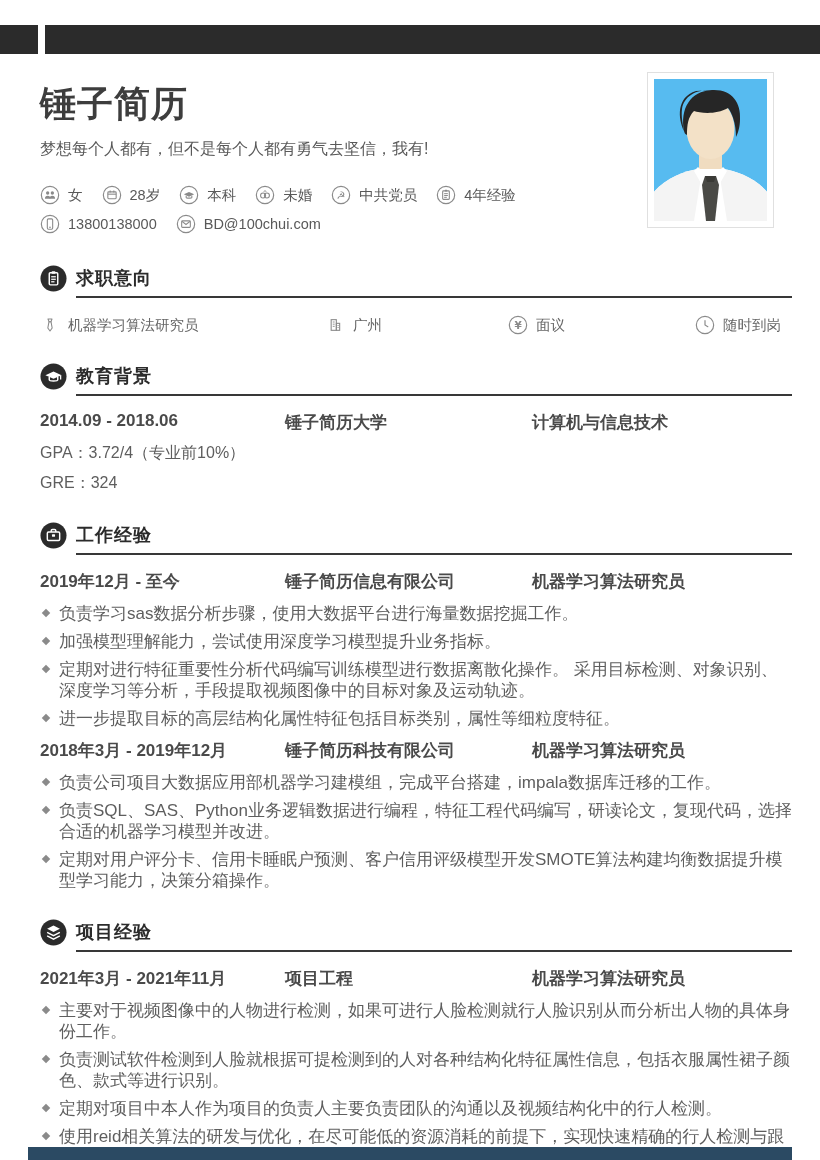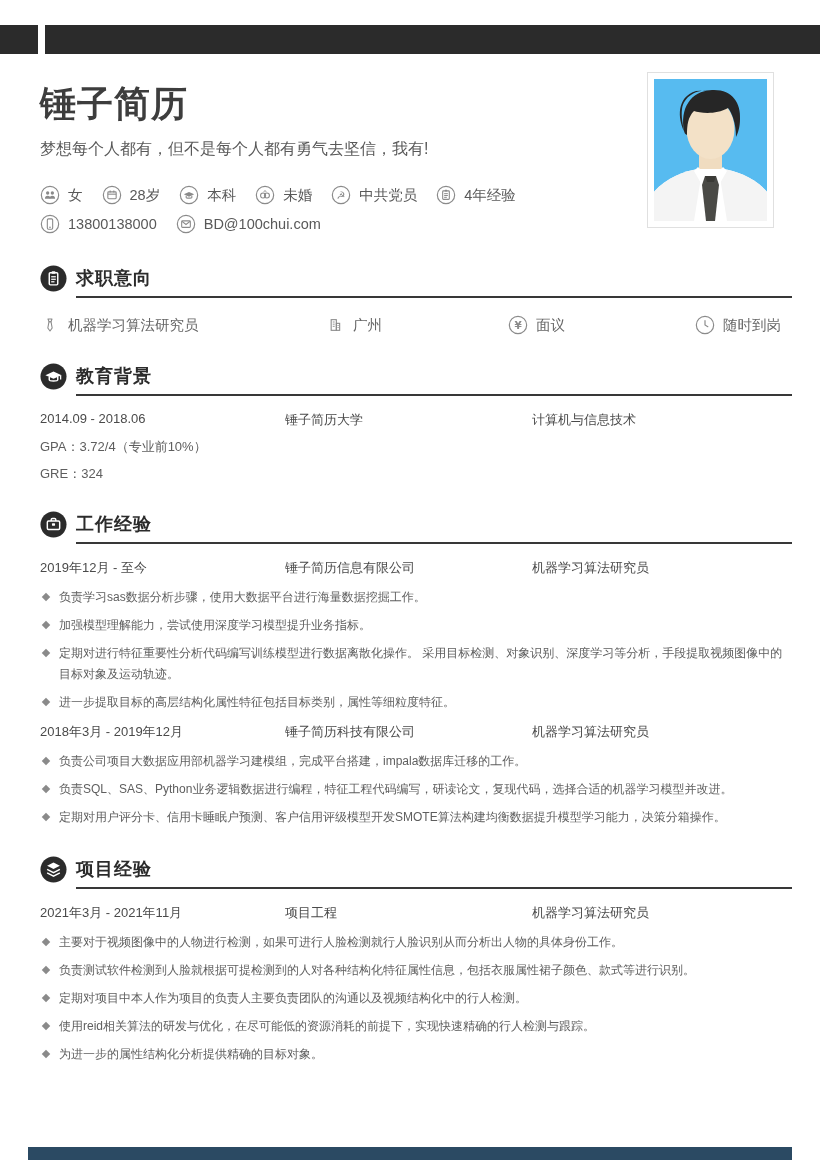--- a/index.html
+++ b/index.html
@@ -41,28 +41,28 @@
 
   
   .intent-row { margin-top:17px; display:grid; grid-template-columns:285px 183px 187px 1fr; }
   .intent-item { display:flex; align-items:center; }
   .intent-item .ic { width:20px; height:20px; margin-right:8px; flex:none; }
   .intent-item .tx { font-size:14.5px; color:#666666; white-space:nowrap; }
 
   
   .entry { margin-top:15px; }
   .entry-head { display:grid; grid-template-columns:245px 247px 1fr; }
-  .entry-head span { font-size:13px; font-weight:normal; color:#4a4a4a; white-space:nowrap; }
-
-  .detail-line { margin-top:9px; font-size:13px; color:#5e5e5e; }
+  .entry-head span { font-size:17px; font-weight:bold; color:#4a4a4a; white-space:nowrap; }
+
+  .detail-line { margin-top:9px; font-size:16px; color:#5e5e5e; }
 
   ul.bullets { margin-top:10px; list-style:none; }
   ul.bullets li {
     position:relative; padding-left:19px; margin-bottom:7px;
-    font-size:12px; color:#5e5e5e; line-height:21px;
+    font-size:17px; color:#5e5e5e; line-height:21px;
   }
   ul.bullets li::before {
     content:""; position:absolute; left:3px; top:7px;
     width:6px; height:6px; background:#8a8a8a; transform:rotate(45deg);
   }
 
   .ic svg, .sic svg { display:block; width:100%; height:100%; }
 </style>
 </head>
 <body>

